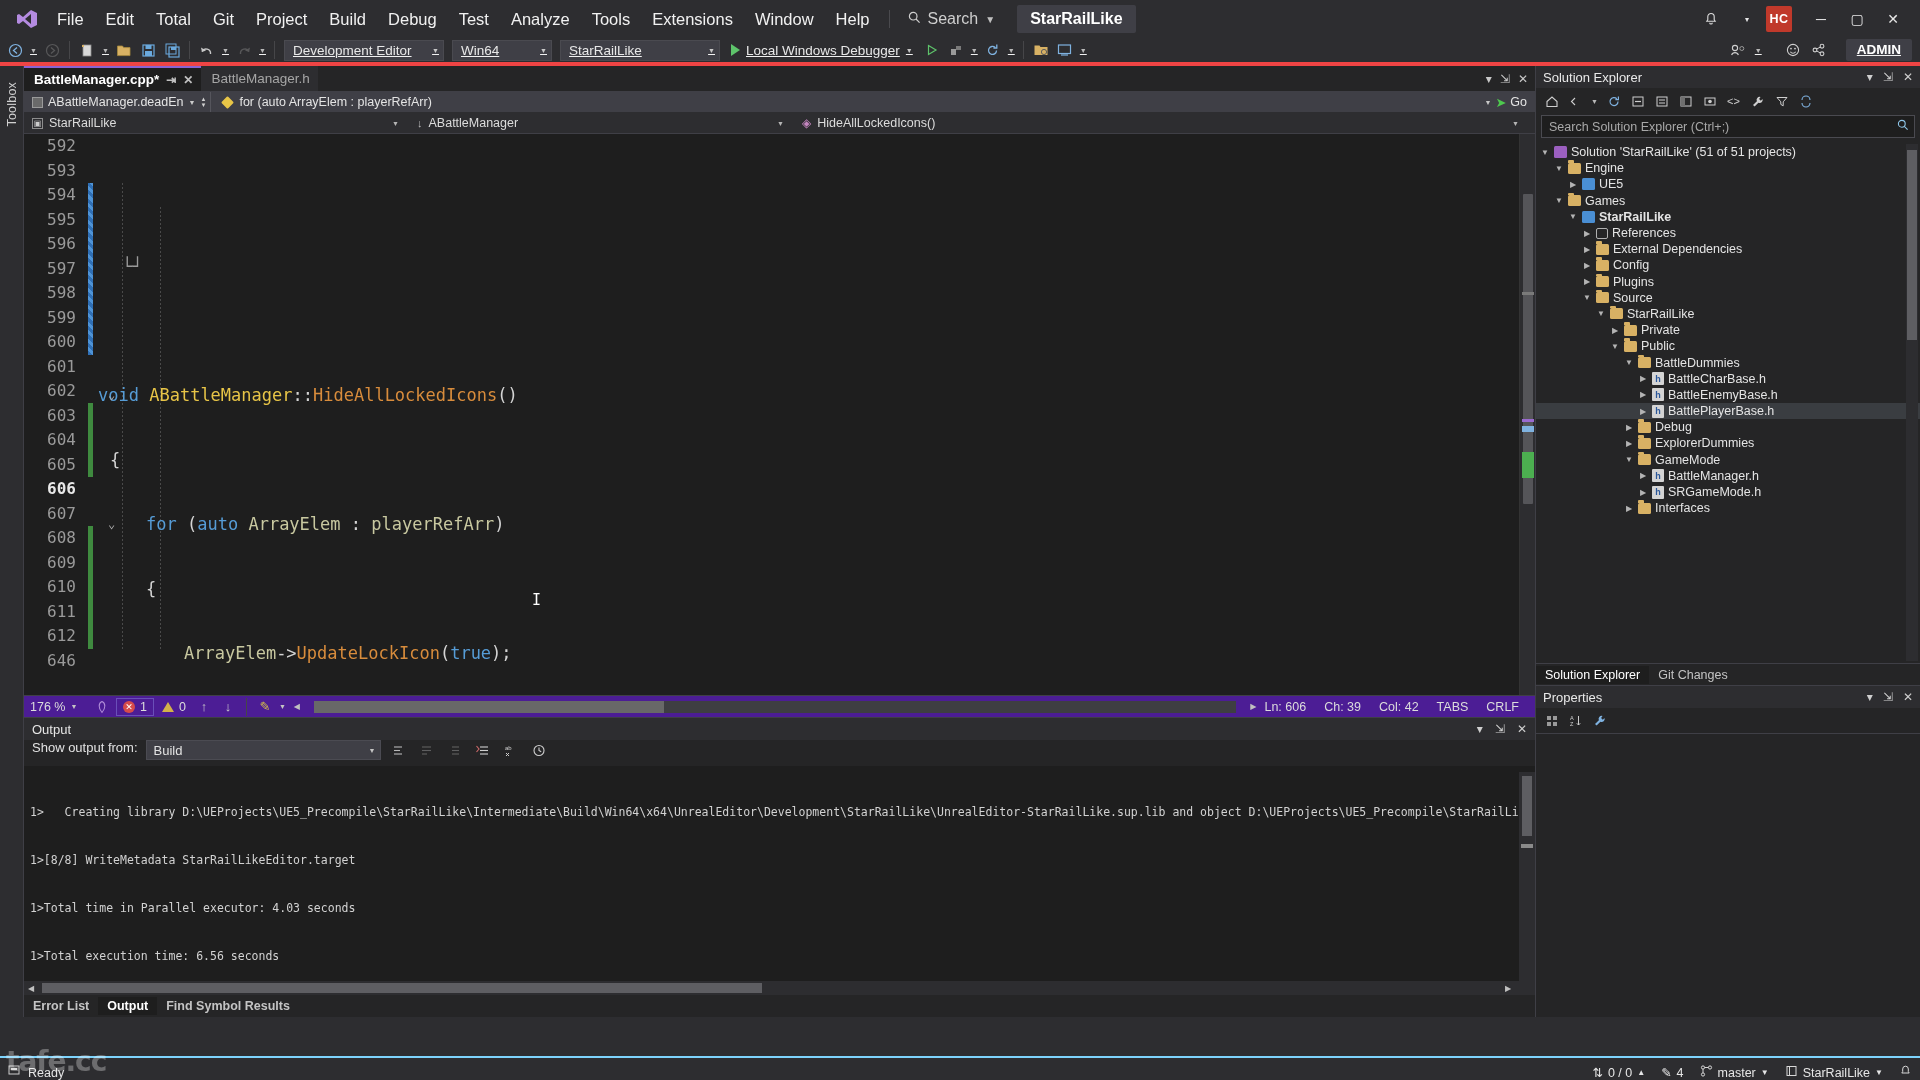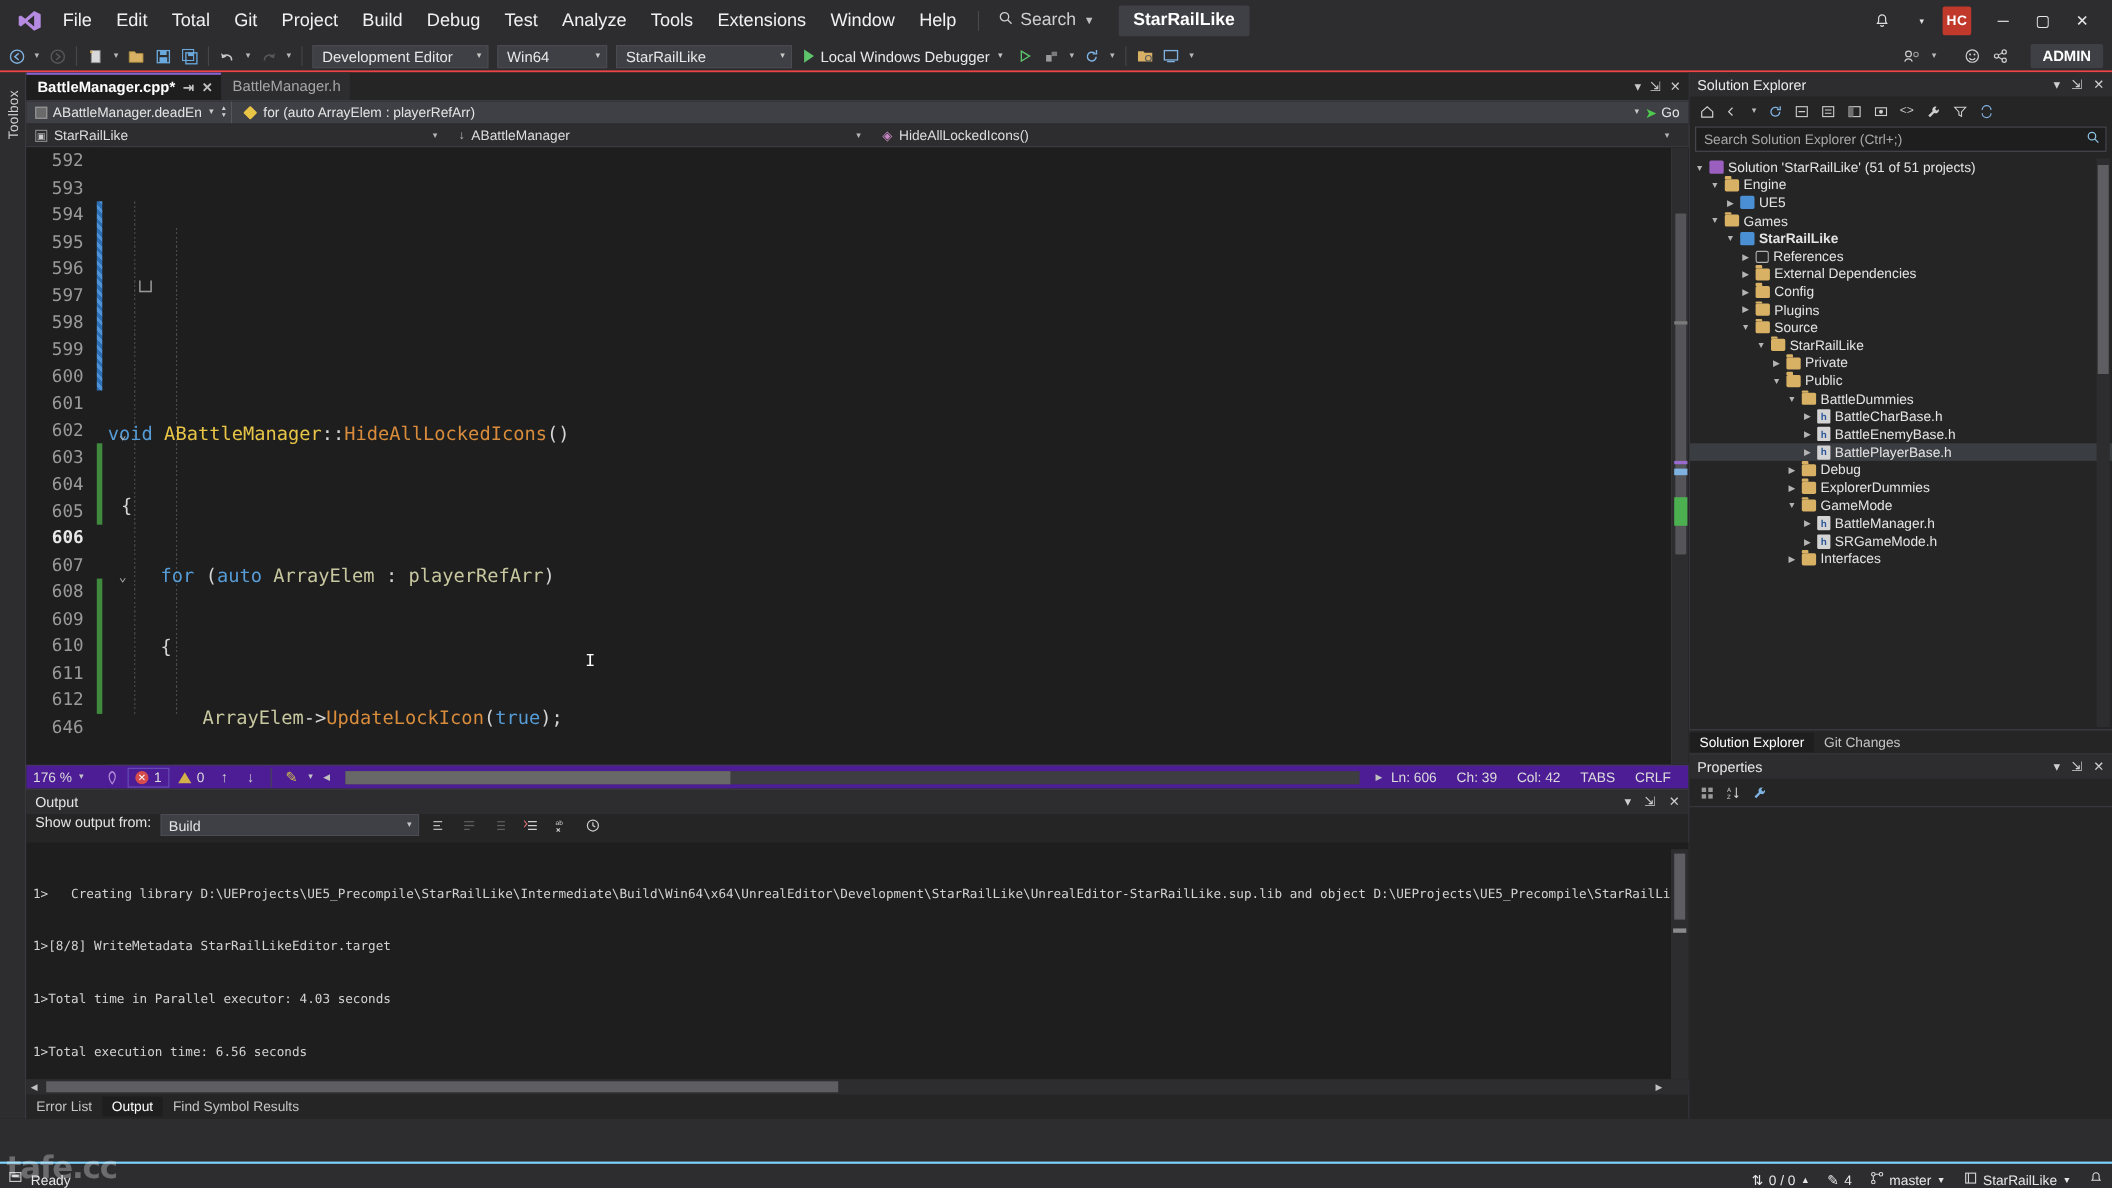--- a/index.html
+++ b/index.html
@@ -38,21 +38,21 @@
     width: 26px; height: 26px; background: #c0392b; color: #fff; font-size: 12.5px;
     display: flex; align-items: center; justify-content: center; border-radius: 2px;
     font-weight: bold; letter-spacing: .5px; margin-right: 10px;
   }
   .winbtn { width: 34px; height: 34px; display: flex; align-items: center; justify-content: center;
             color: #e6e6e6; font-size: 14px; }
 
   
   .toolbar {
     height: 28px; flex: 0 0 28px; background: #2d2d30; display: flex; align-items: center;
-    padding: 0 4px; gap: 2px; border-bottom: 2px solid #ef4444;
+    padding: 0 4px; gap: 2px; border-bottom: 4px solid #ef4444; text-decoration: underline;
   }
   .tb-icon { width: 22px; height: 22px; display:flex; align-items:center; justify-content:center;
              color: #cfcfcf; font-size: 13px; }
   .tb-caret { width: 11px; display:flex; align-items:center; justify-content:center;
               color: #b8b8b8; font-size: 7px; }
   .tb-sep { width: 1px; height: 18px; background: #464649; margin: 0 4px; }
   .tb-combo {
     height: 21px; background: #3f3f46; border: 1px solid #4a4a50; color: #e8e8e8;
     font-size: 13.5px; display: flex; align-items: center; padding: 0 4px 0 8px;
     margin: 0 3px; position: relative;
@@ -188,21 +188,21 @@
   .op-body { flex: 1; background: #1e1e1e; position: relative; overflow: hidden;
              font-family: "DejaVu Sans Mono", monospace; font-size: 11.5px; color: #d2d2d2;
              padding: 6px 0 0 6px; line-height: 16px; display: flex; }
   .op-lines { flex: 1; white-space: pre; overflow: hidden; }
   .op-vscroll { width: 16px; flex: 0 0 16px; background: #2d2d30; position: relative; }
   .op-hscroll { height: 14px; background: #2d2d30; position: relative; display: flex; align-items: center; }
   .ophs-thumb { position: absolute; left: 18px; height: 10px; width: 720px; background: #5e5e62; top: 2px; }
   .ophs-arrow { width: 14px; text-align: center; font-size: 8px; color: #c0c0c0; }
 
   .op-tabs { height: 22px; display: flex; align-items: center; gap: 0; background: #252526;
-             font-size: 12.5px; }
+             font-size: 12.5px; font-weight: bold; }
   .op-tab { padding: 2px 9px; color: #c4c4c4; }
   .op-tab.active { background: #1e1e1e; color: #ffffff; }
 
   
   .right-dock { width: 385px; flex: 0 0 385px; display: flex; flex-direction: column; background: #252526;
                 border-left: 1px solid #3f3f46; }
   .dock-header { height: 22px; display: flex; align-items: center; padding: 0 7px; font-size: 13px;
                  color: #e9e9e9; background: #2d2d30; }
   .dock-header-right { margin-left: auto; display: flex; align-items: center; gap: 10px; font-size: 12px; color: #cfcfcf; }
   .se-toolbar { height: 26px; display: flex; align-items: center; gap: 3px; padding: 0 5px; background: #252526; }

